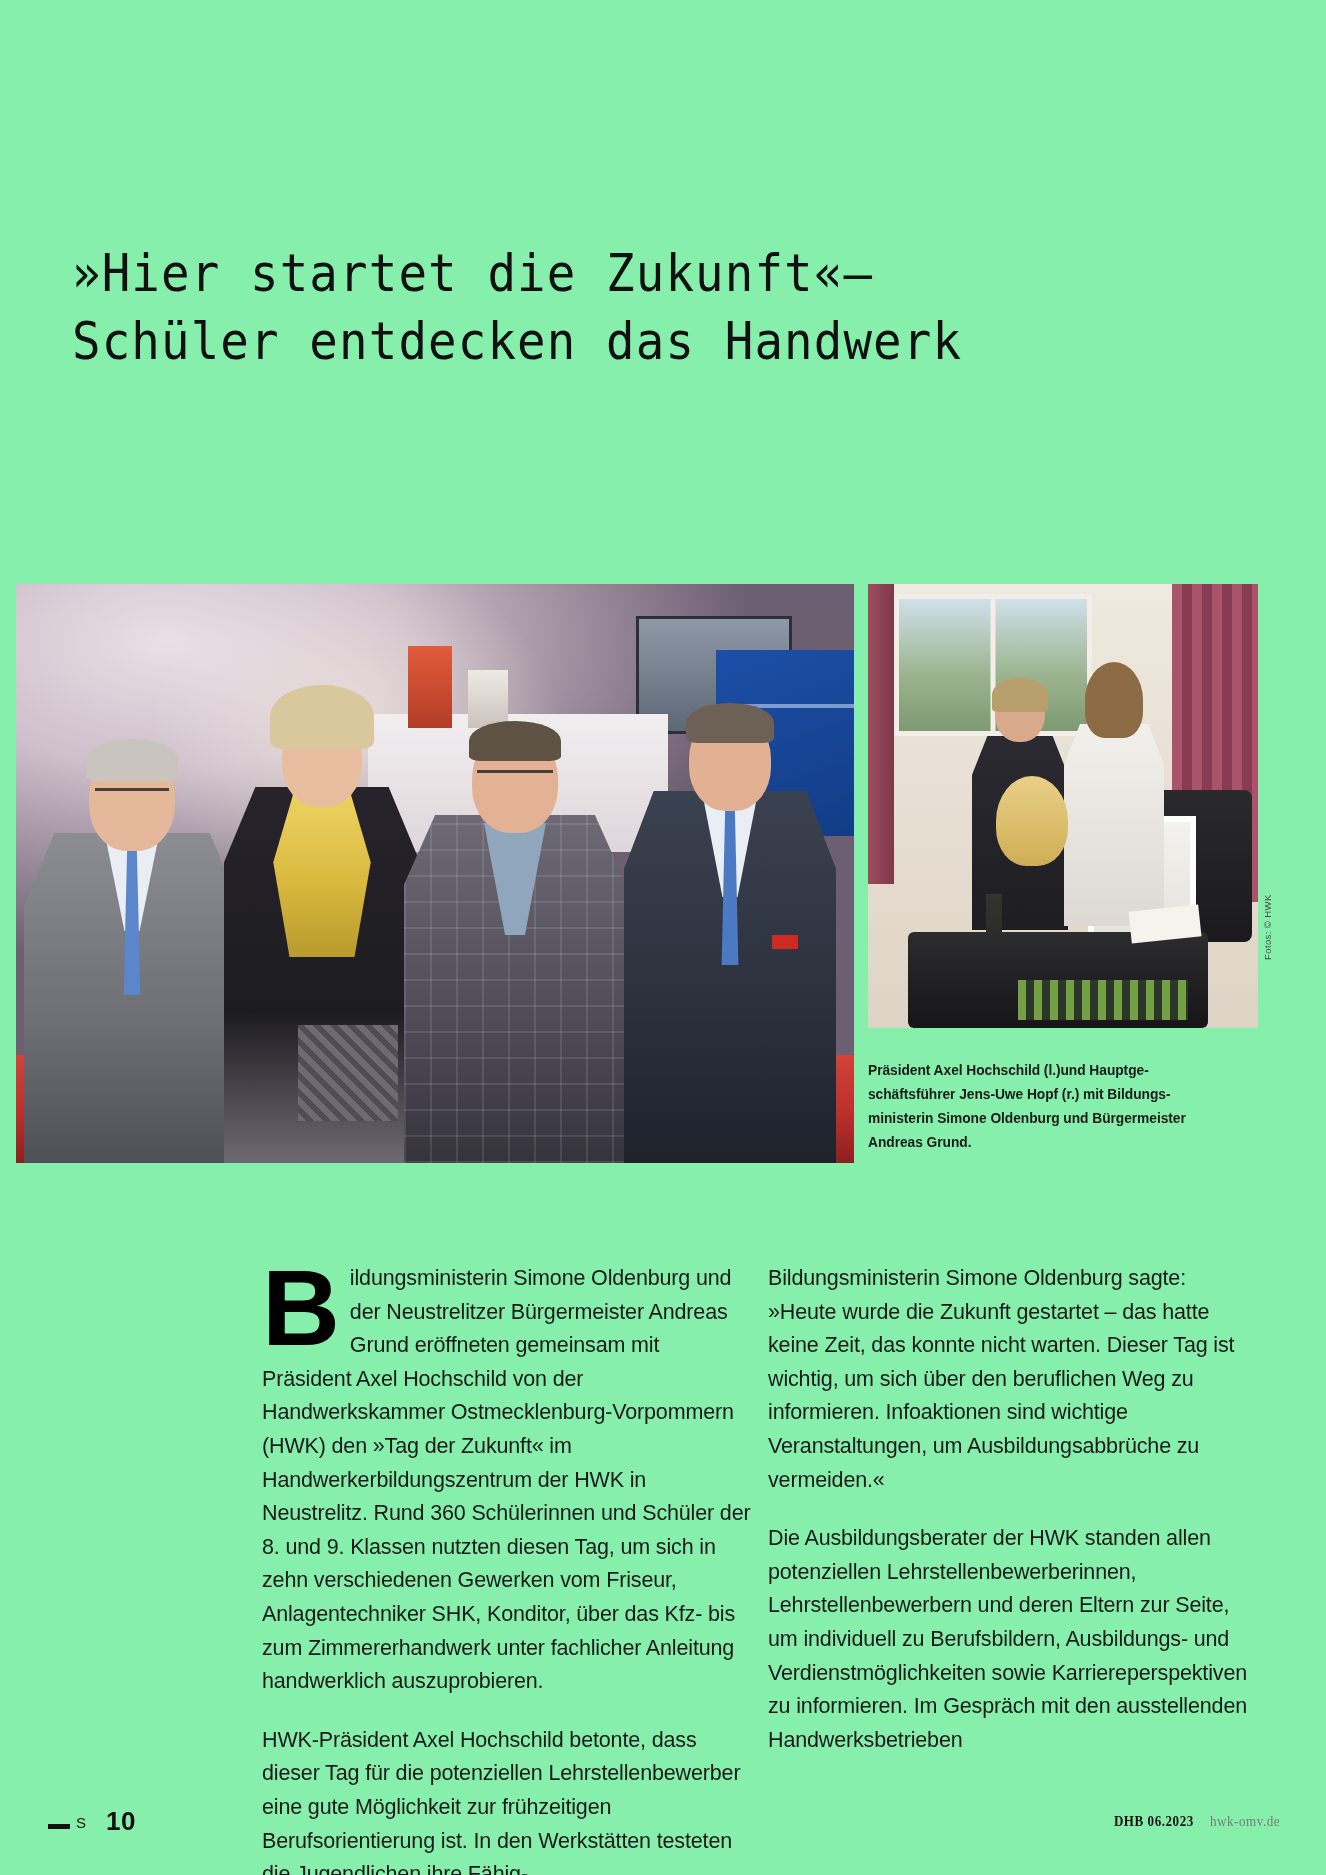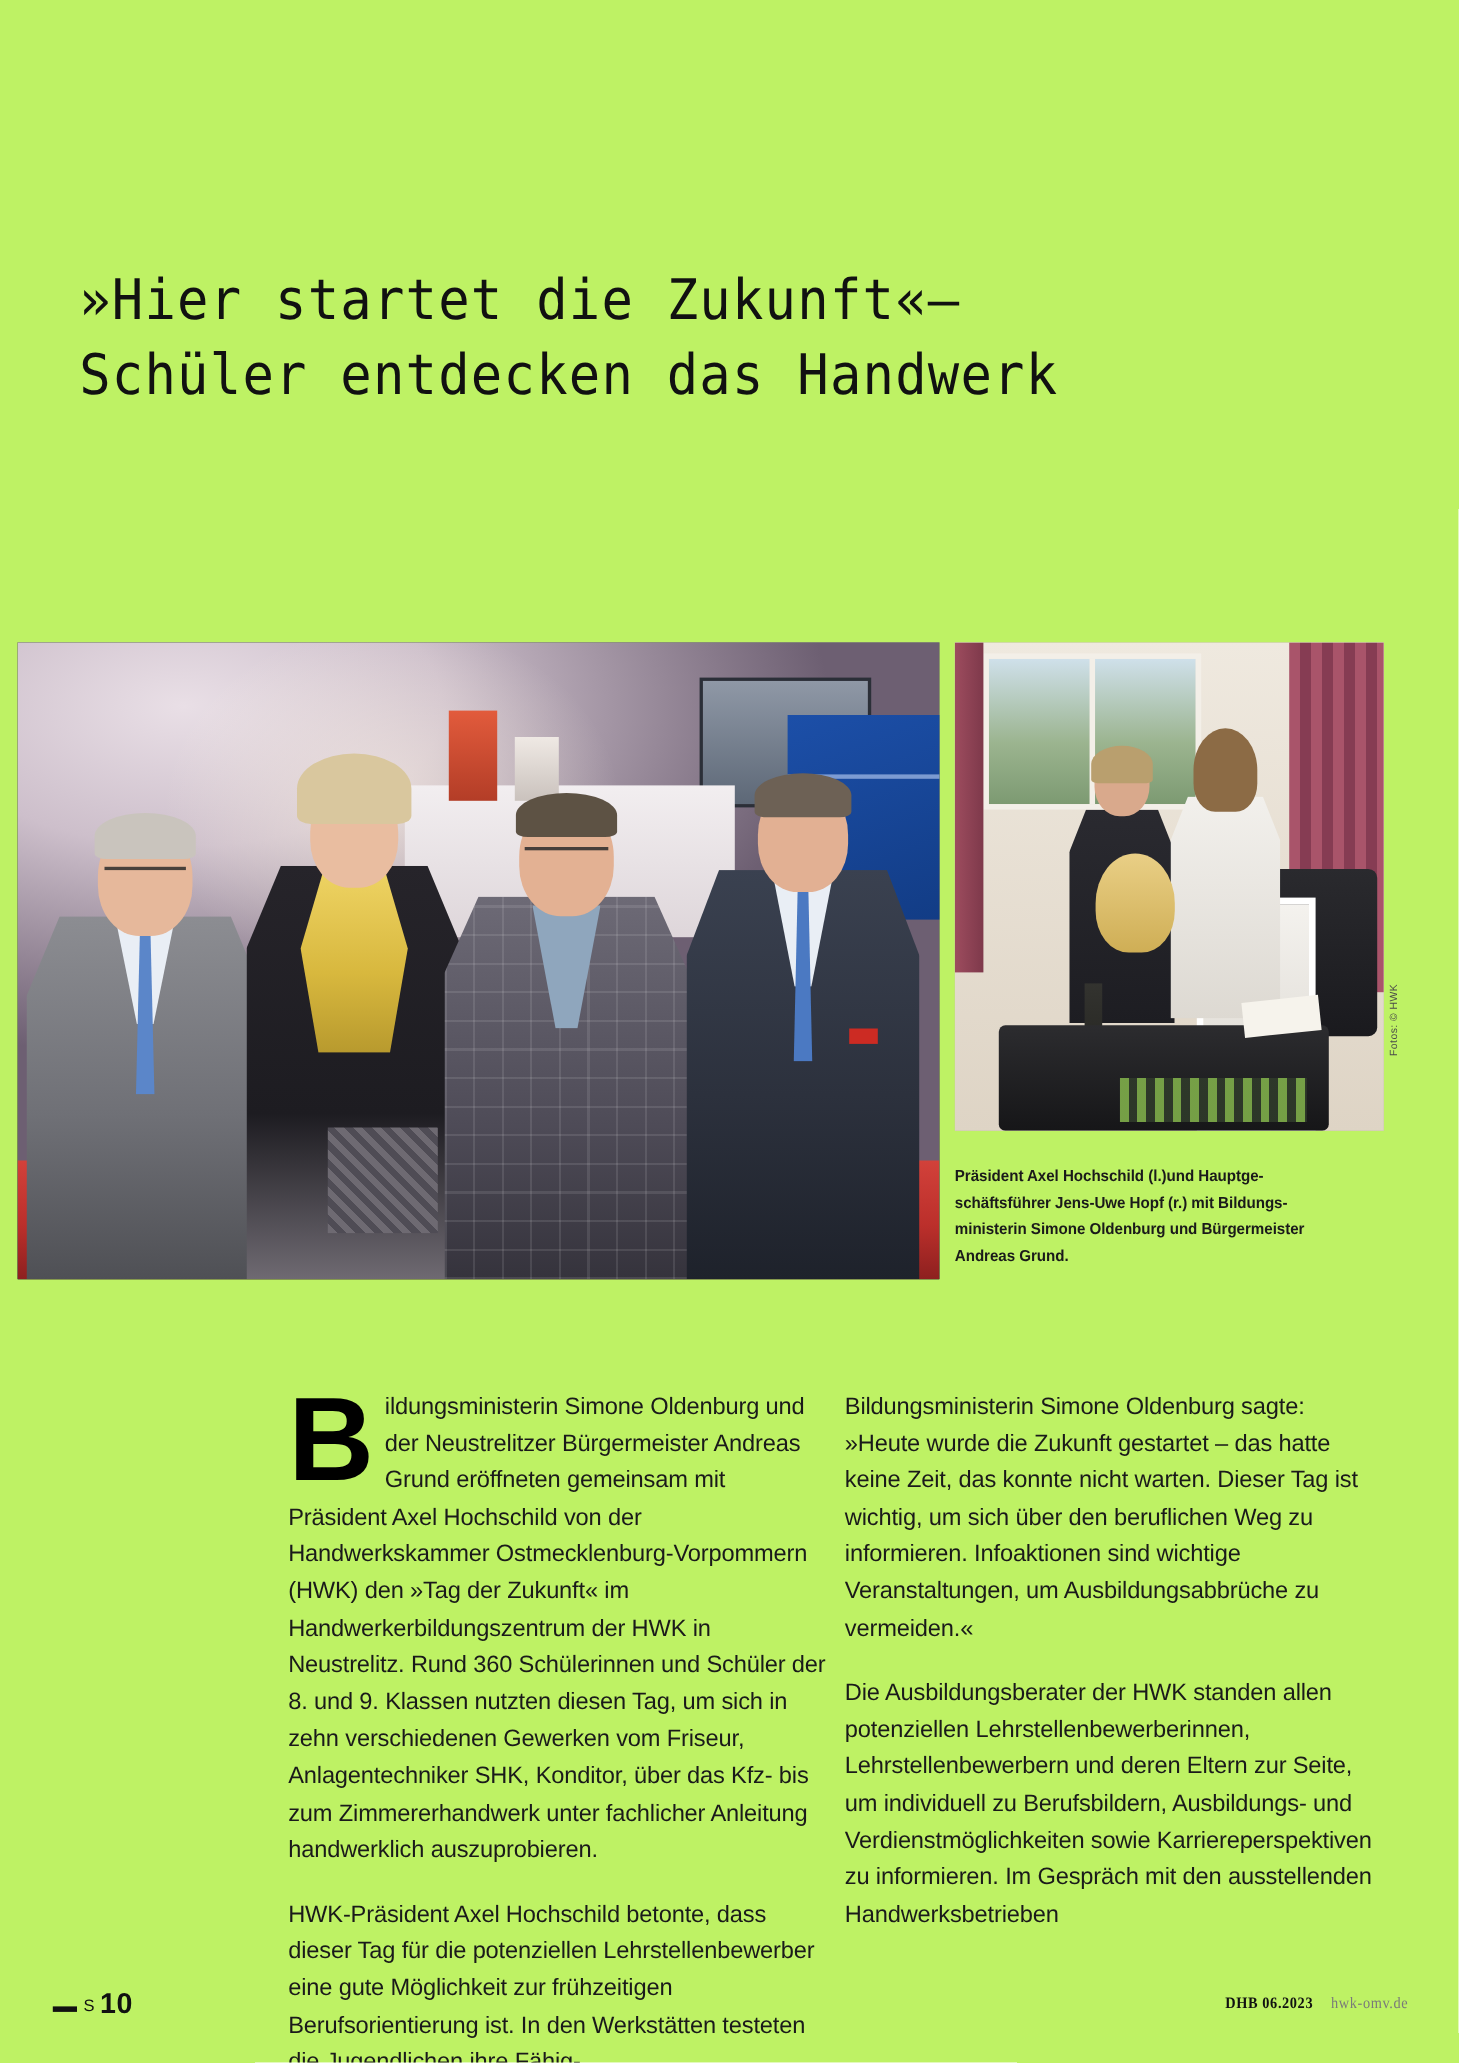--- a/index.html
+++ b/index.html
@@ -12,21 +12,21 @@
     height: 1875px;
     position: relative;
     font-family: "Liberation Sans", sans-serif;
     color: #1a1a1a;
     overflow: hidden;
   }
 
   .page {
     position: absolute;
     inset: 0;
-    background: #bef264;
+    background: #86efac;
   }
 
   
   .headline {
     position: absolute;
     left: 72px;
     top: 240px;
     width: 1190px;
   }
   .headline-line {
@@ -370,21 +370,21 @@
   .folio .folio-s {
     font-size: 15px;
     font-weight: 400;
     letter-spacing: 1px;
     vertical-align: 2px;
   }
   .folio .folio-num {
     font-size: 26px;
     font-weight: 700;
     letter-spacing: .5px;
-    margin-left: 4px;
+    margin-left: 19px;
   }
   .footer-right {
     position: absolute;
     right: 38px;
     top: 1812px;
     white-space: nowrap;
     font-family: Liberation Serif, serif;
   }
   .footer-issue {
     font-size: 14.5px;

